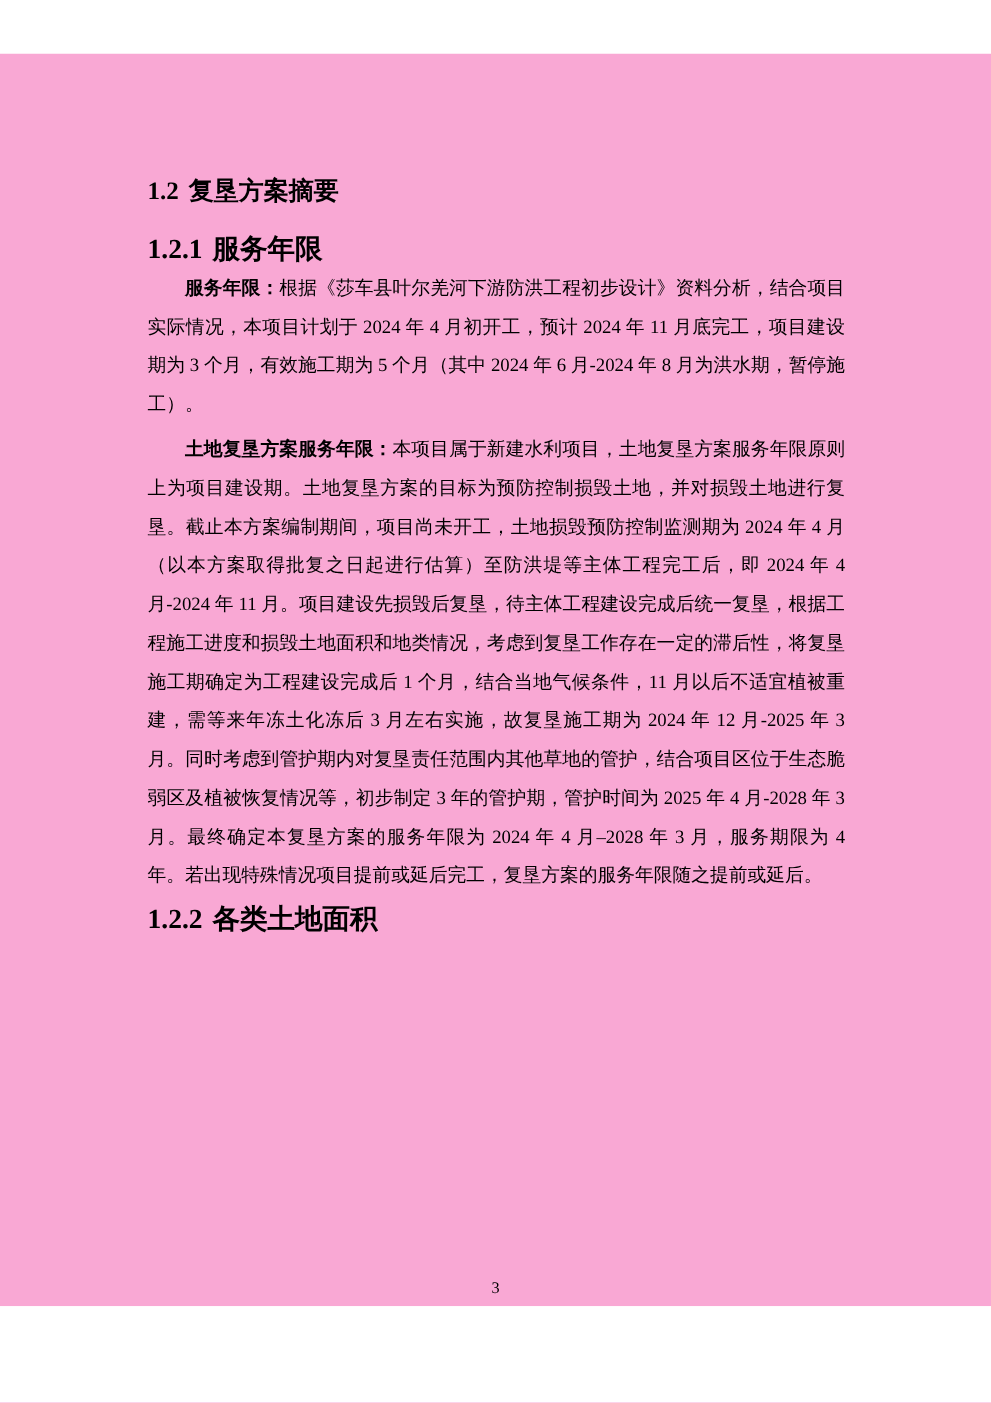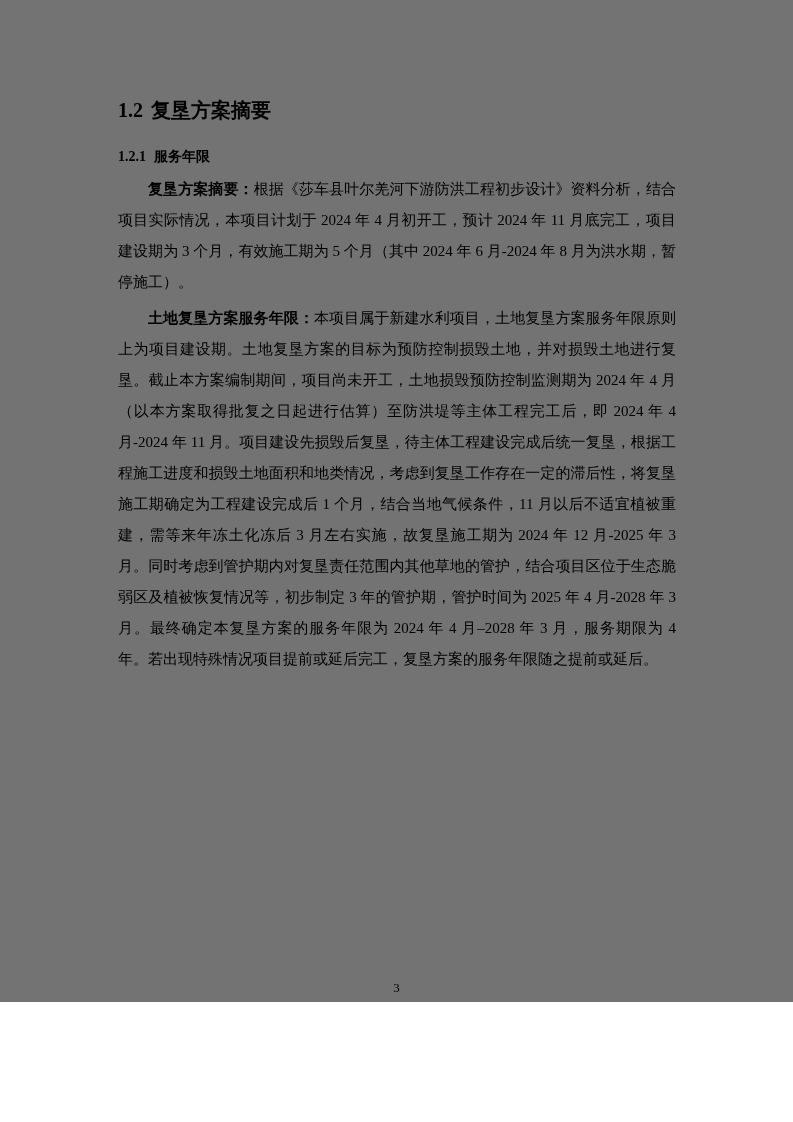--- a/index.html
+++ b/index.html
@@ -4,41 +4,42 @@
 <style>
   html, body {
     margin: 0;
     padding: 0;
     background: #ffffff;
   }
   .page {
     position: relative;
     width: 793px;
     height: 1002px;
-    background: #737373;
+    background: #f9a8d4;
     color: #000000;
     font-family: "Liberation Serif", "DejaVu Serif", serif;
     overflow: hidden;
+    margin-top: 43px;
   }
   .content {
     position: absolute;
     left: 118px;
     top: 97px;
     width: 558px;
   }
   h1.sec-h1 {
     margin: 0 0 20px 0;
     font-size: 20px;
     line-height: 26px;
     font-weight: bold;
     font-family: "Liberation Sans", "DejaVu Sans", sans-serif;
   }
   h2.sec-h2 {
     margin: 0 0 4px 0;
-    font-size: 14px;
+    font-size: 22px;
     line-height: 26px;
     font-weight: bold;
     font-family: "Liberation Sans", "DejaVu Sans", sans-serif;
   }
   h1 .h-num, h2 .h-num {
     font-family: "Liberation Serif", "DejaVu Serif", serif;
     font-weight: bold;
     margin-right: 8px;
   }
   p.body-para {
@@ -75,24 +76,27 @@
   <main class="content">
 
     <h1 class="sec-h1">
       <span class="h-num">1.2</span><span class="h-label">复垦方案摘要</span>
     </h1>
 
     <h2 class="sec-h2">
       <span class="h-num">1.2.1</span><span class="h-label">服务年限</span>
     </h2>
 
-    <p class="body-para"><span class="lead">复垦方案摘要：</span><span>根据《莎车县叶尔羌河下游防洪工程初步设计》资料分析，结合项目实际情况，本项目计划于 2024 年 4 月初开工，预计 2024 年 11 月底完工，项目建设期为 3 个月，有效施工期为 5 个月（其中 2024 年 6 月-2024 年 8 月为洪水期，暂停施工）。</span></p>
+    <p class="body-para"><span class="lead">服务年限：</span><span>根据《莎车县叶尔羌河下游防洪工程初步设计》资料分析，结合项目实际情况，本项目计划于 2024 年 4 月初开工，预计 2024 年 11 月底完工，项目建设期为 3 个月，有效施工期为 5 个月（其中 2024 年 6 月-2024 年 8 月为洪水期，暂停施工）。</span></p>
 
     <p class="body-para"><span class="lead">土地复垦方案服务年限：</span><span>本项目属于新建水利项目，土地复垦方案服务年限原则上为项目建设期。土地复垦方案的目标为预防控制损毁土地，并对损毁土地进行复垦。截止本方案编制期间，项目尚未开工，土地损毁预防控制监测期为 2024 年 4 月（以本方案取得批复之日起进行估算）至防洪堤等主体工程完工后，即 2024 年 4 月-2024 年 11 月。项目建设先损毁后复垦，待主体工程建设完成后统一复垦，根据工程施工进度和损毁土地面积和地类情况，考虑到复垦工作存在一定的滞后性，将复垦施工期确定为工程建设完成后 1 个月，结合当地气候条件，11 月以后不适宜植被重建，需等来年冻土化冻后 3 月左右实施，故复垦施工期为 2024 年 12 月-2025 年 3 月。同时考虑到管护期内对复垦责任范围内其他草地的管护，结合项目区位于生态脆弱区及植被恢复情况等，初步制定 3 年的管护期，管护时间为 2025 年 4 月-2028 年 3 月。最终确定本复垦方案的服务年限为 2024 年 4 月–2028 年 3 月，服务期限为 4 年。若出现特殊情况项目提前或延后完工，复垦方案的服务年限随之提前或延后。</span></p>
 
+    <h2 class="sec-h2 later">
+      <span class="h-num">1.2.2</span><span class="h-label">各类土地面积</span>
+    </h2>
 
 
   </main>
 
   <footer class="page-footer">
     <span class="page-number">3</span>
   </footer>
 </div>
 
 </body></html>

